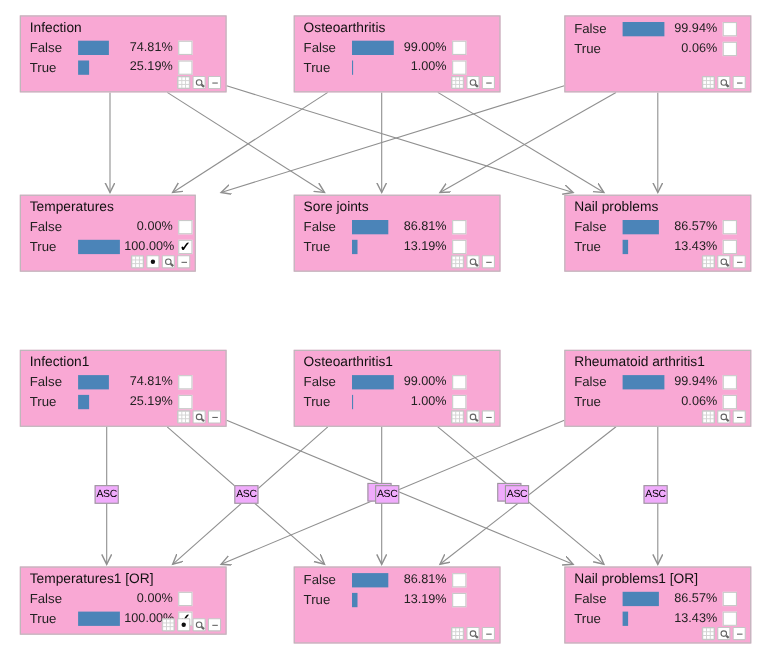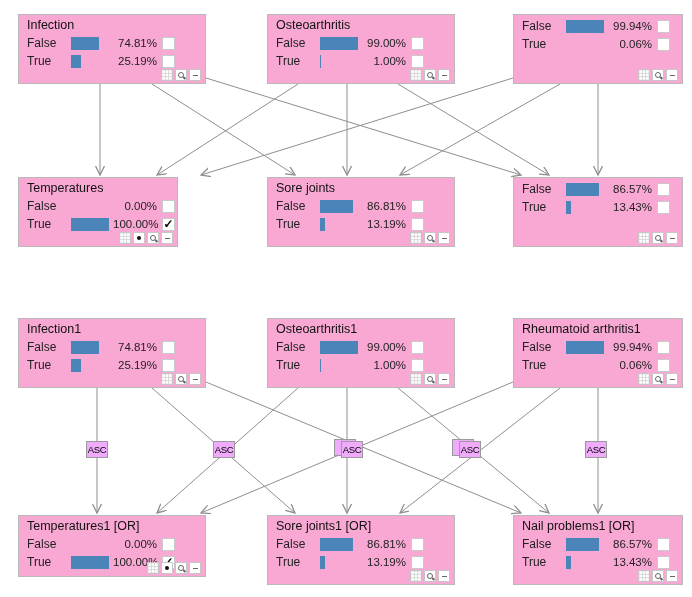--- a/index.html
+++ b/index.html
@@ -185,20 +185,21 @@
     </div>
     <div class="icon-row">
       <span class="icn grid"></span>
 
       <span class="icn mag"></span>
       <span class="icn minus"></span>
     </div>
   </div>
 
   <div class="node" style="left:513px;top:177px;width:170px;height:70px">
+    <div class="node-title">Nail problems</div>
     <div class="srow">
       <span class="slabel">False</span>
       <span class="btrack">
           <span class="bar" style="width: 32.8966px; background: rgb(75, 132, 184);"></span>
         </span>
       <span class="pct">86.57%</span>
       <span class="cb"></span>
     </div>
     <div class="srow">
       <span class="slabel">True</span>
@@ -314,21 +315,20 @@
     </div>
     <div class="icon-row">
       <span class="icn grid"></span>
       <span class="icn dot"></span>
       <span class="icn mag"></span>
       <span class="icn minus"></span>
     </div>
   </div>
 
   <div class="node" style="left:267px;top:515px;width:188px;height:70px">
-    <div class="node-title">Sore joints1 [OR]</div>
     <div class="srow">
       <span class="slabel">False</span>
       <span class="btrack">
           <span class="bar" style="width: 32.9878px; background: rgb(75, 132, 184);"></span>
         </span>
       <span class="pct">86.81%</span>
       <span class="cb"></span>
     </div>
     <div class="srow">
       <span class="slabel">True</span>

